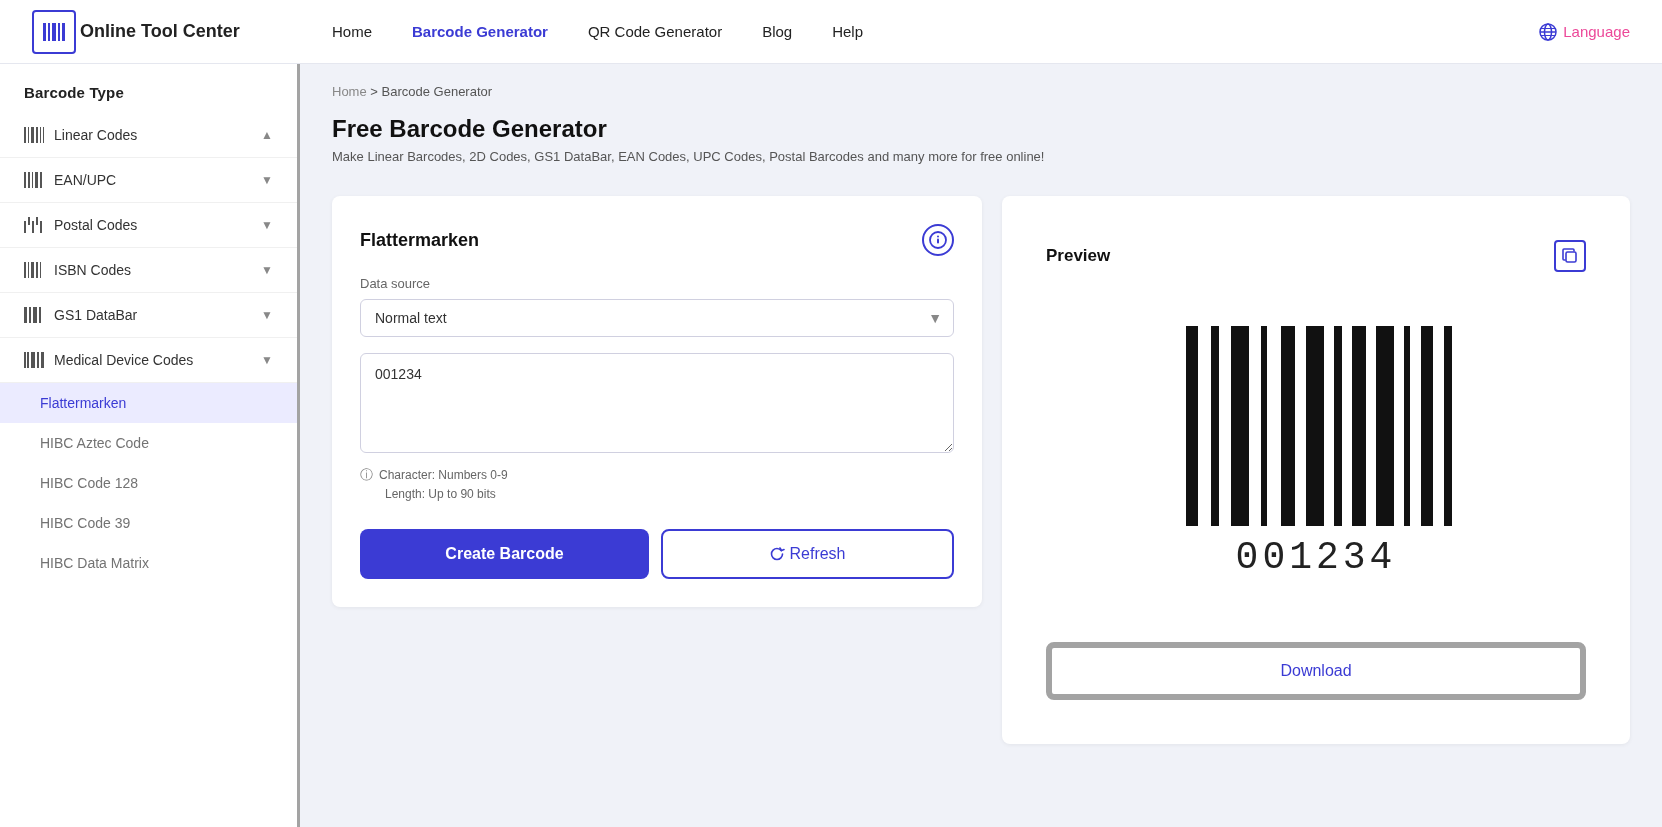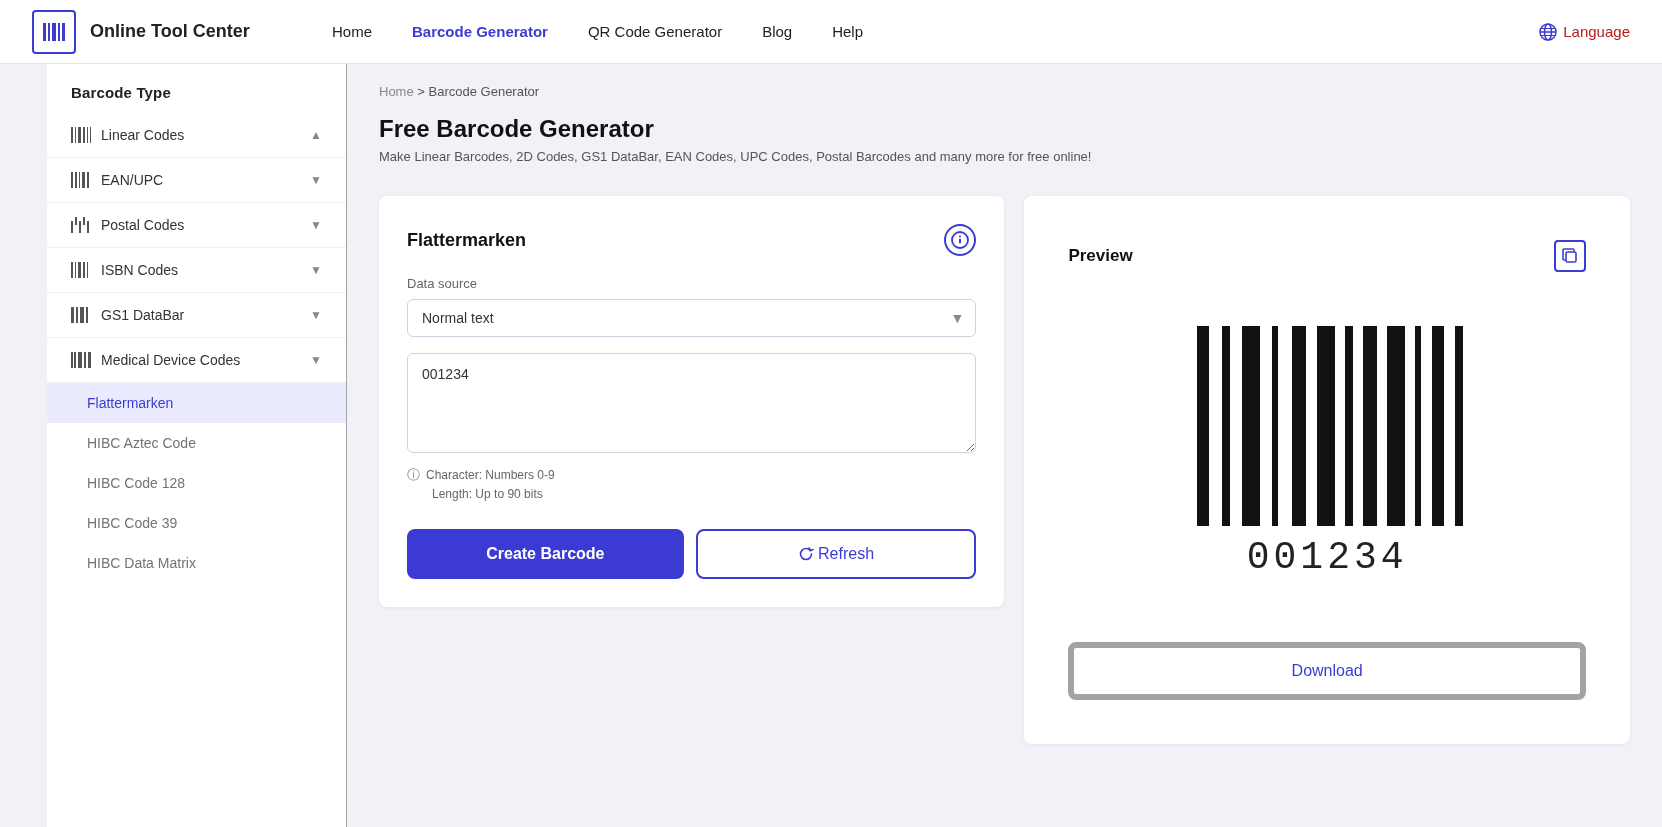--- a/index.html
+++ b/index.html
@@ -10,21 +10,21 @@
       display: flex;
       align-items: center;
       background: #fff;
       padding: 0 32px;
       height: 64px;
       border-bottom: 1px solid #e5e7ef;
     }
     .logo-area {
       display: flex;
       align-items: center;
-      gap: 14px;
+      gap: 4px;
       min-width: 300px;
     }
     .logo-icon {
       width: 44px;
       height: 44px;
       border: 2px solid #3b3bd4;
       display: flex;
       align-items: center;
       justify-content: center;
       border-radius: 4px;
@@ -47,41 +47,40 @@
       cursor: pointer;
     }
     .nav-item.active {
       color: #3b3bd4;
       font-weight: bold;
     }
     .lang-btn {
       display: flex;
       align-items: center;
       gap: 6px;
-      color: #b91c1c;
+      color: #ec4899;
       font-size: 15px;
       cursor: pointer;
       margin-left: auto;
     }
 
     
     .main-layout {
       display: flex;
       height: calc(100vh - 64px);
     }
 
     
     .sidebar {
       width: 300px;
       background: #fff;
-      border-right: 1px solid #a3a3a3;
+      border-right: 3px solid #a3a3a3;
       overflow-y: auto;
       flex-shrink: 0;
       padding-bottom: 20px;
-      margin-left: 47px;
     }
     .sidebar-section-title {
       font-size: 15px;
       font-weight: bold;
       color: #222;
       padding: 20px 24px 12px;
       letter-spacing: 0.01em;
     }
     .sidebar-category {
       border-bottom: 1px solid #f0f0f0;

